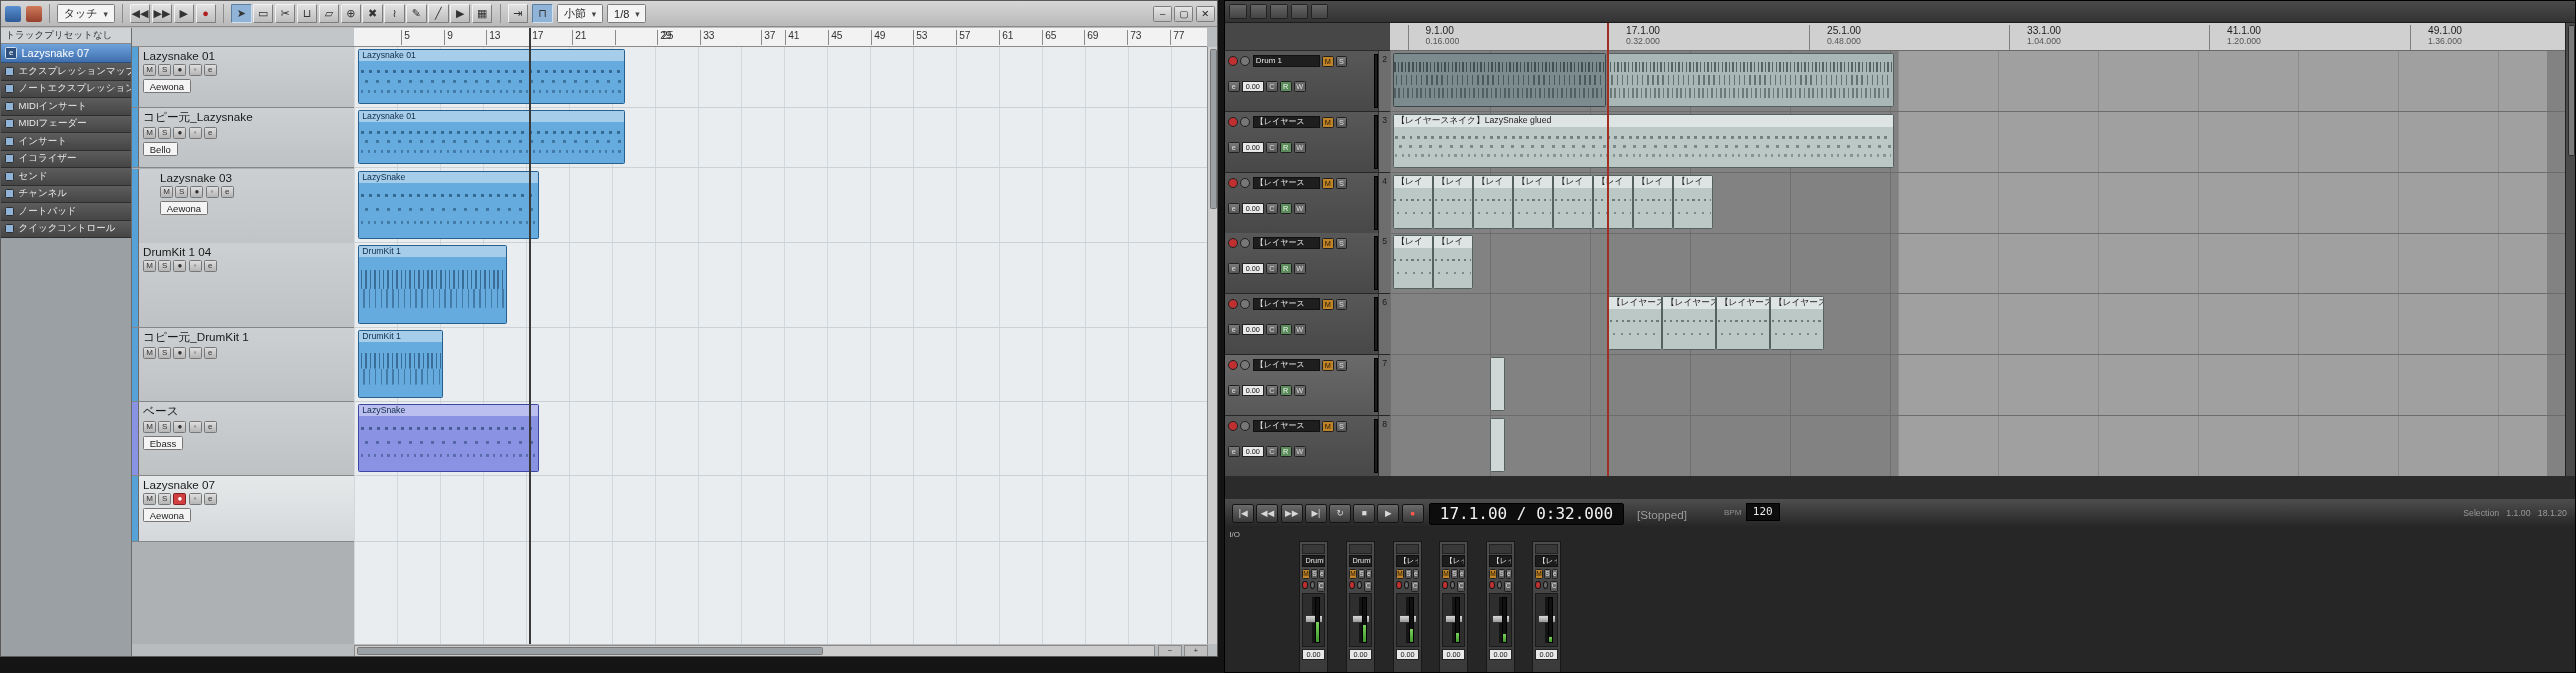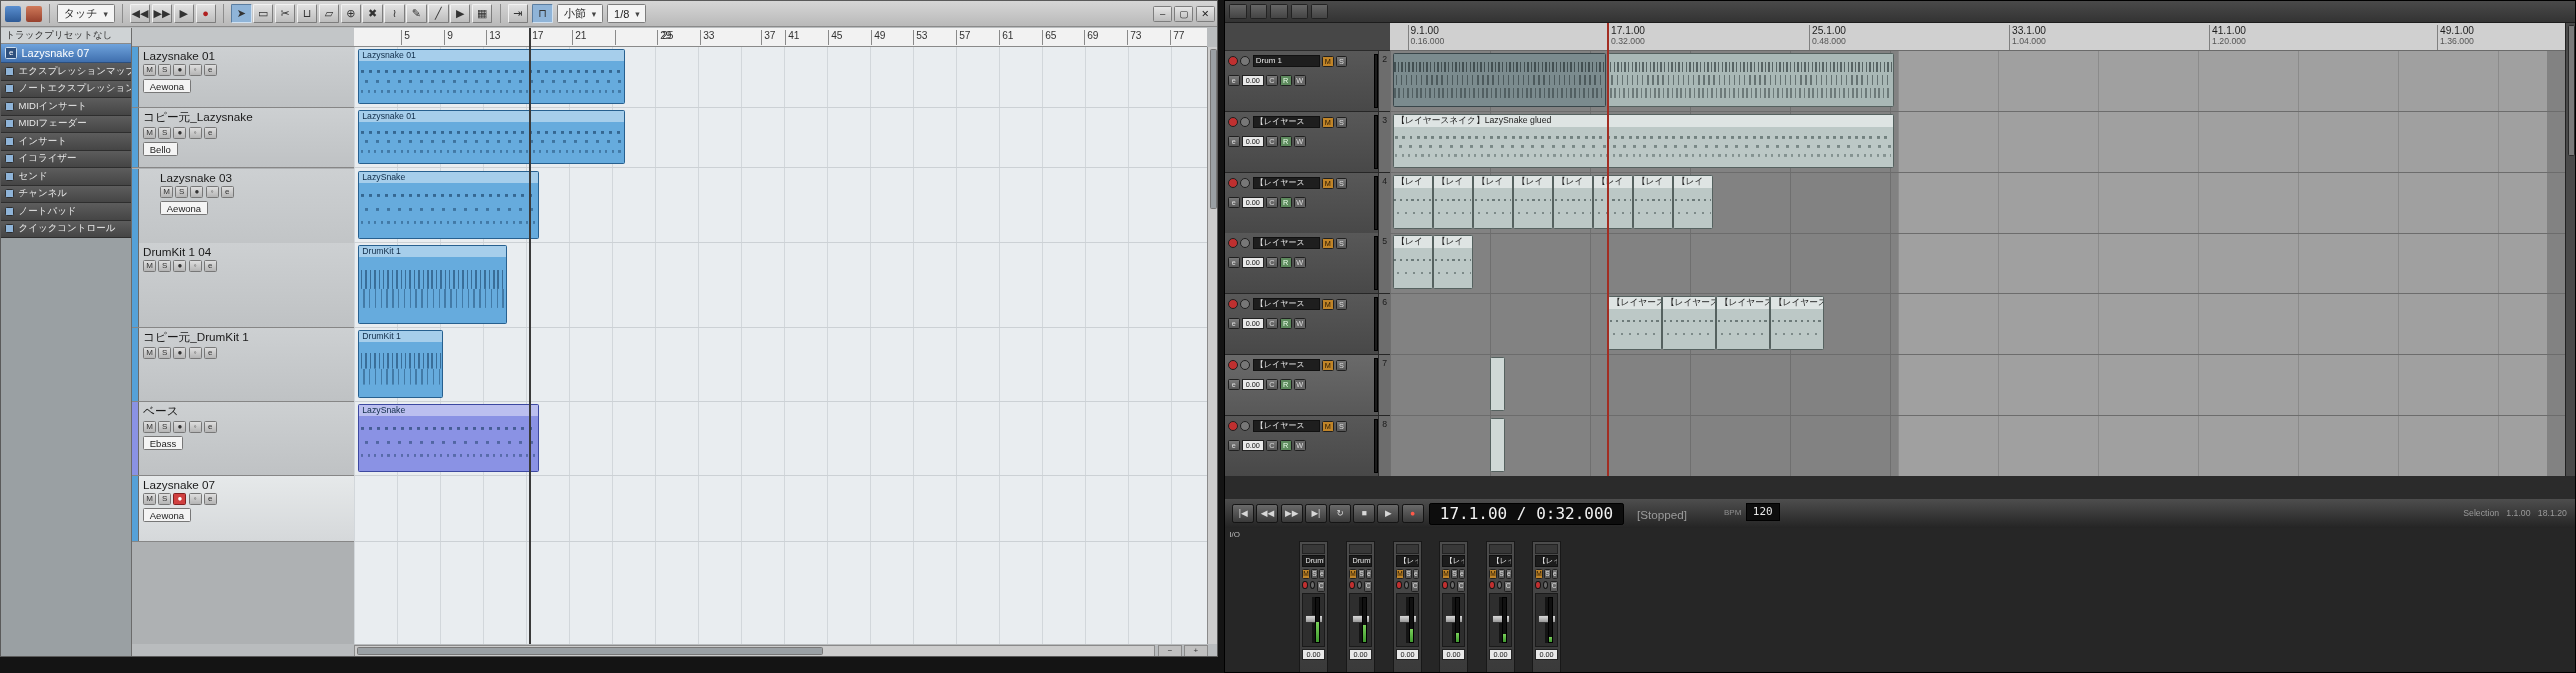--- a/index.html
+++ b/index.html
@@ -58,27 +58,27 @@
 .sthumb{position:absolute;background:#9aa0a4;border:0.7px solid #777;border-radius:1.5px;}
 .lzoom{position:absolute;left:1157px;top:644px;width:50px;height:11.7px;display:flex;gap:1.5px;}
 .zbtn{flex:1;background:#c0c0c0;border:0.7px solid #8a8a8a;font-size:8px;line-height:9.5px;text-align:center;color:#333;}
 
 
 .rwin{position:absolute;left:1224px;top:0;width:1352px;height:673px;background:#2b2b2b;border:0.7px solid #000;overflow:hidden;}
 .rtoolbar{position:absolute;left:0;top:0;width:1352px;height:22px;background:linear-gradient(#4a4a4a,#333);border-bottom:0.7px solid #1c1c1c;display:flex;align-items:center;gap:2.9px;padding:0 4.4px;}
 .rtb{width:17.5px;height:14.6px;background:linear-gradient(#666,#444);border:0.7px solid #222;border-radius:1.5px;}
 .rcorner{position:absolute;left:0;top:22px;width:165px;height:28px;background:#474747;border-bottom:0.7px solid #2a2a2a;}
 .rruler{position:absolute;left:165px;top:22px;width:1176px;height:28px;background:#d0d0d0;border-bottom:0.7px solid #6a6a6a;overflow:hidden;}
-.rrt{position:absolute;top:1.5px;height:25px;border-left:0.7px solid #808080;padding-left:2px;}
+.rrt{position:absolute;top:1.5px;height:25px;border-left:0.7px solid #808080;padding-left:17px;}
 .rrb{font-size:10.2px;color:#1d1d1d;white-space:nowrap;}
 .rrtm{font-size:8.7px;color:#555;white-space:nowrap;}
 .rstrips{position:absolute;left:0;top:50px;width:165px;height:425px;background:#3c3c3c;overflow:hidden;}
 .rstrip{position:absolute;left:0;width:165px;background:linear-gradient(#585858,#484848);border-bottom:0.7px solid #262626;padding:4.4px 2.9px 0 2.9px;}
 .rstrip.rsel{background:linear-gradient(#6a6a6a,#585858);}
-.rsr{display:flex;gap:2.2px;align-items:center;margin-bottom:8px;}
+.rsr{display:flex;gap:2.2px;align-items:center;margin-bottom:14px;}
 .dot{width:10.2px;height:10.2px;border-radius:50%;border:0.7px solid #1f1f1f;background:#777;}
 .dot-rec{background:#c03030;}
 .rname{width:67px;height:11.7px;background:#1e1e1e;border:0.7px solid #111;color:#e8e8e8;font-size:8px;line-height:10.2px;padding:0 2.2px;white-space:nowrap;overflow:hidden;}
 .sq{min-width:11.7px;height:11px;background:linear-gradient(#7a7a7a,#565656);border:0.7px solid #202020;color:#ddd;font-size:7.3px;line-height:9.5px;text-align:center;border-radius:1.5px;padding:0 1.5px;}
 .sq-m{background:#c08428;color:#201400;}
 .sq-r{background:#5d8a5d;color:#eaffea;}
 .sq-w{background:#666;}
 .rval{min-width:22px;height:11px;background:#e8e8e8;border:0.7px solid #222;color:#111;font-size:7.3px;line-height:9.5px;text-align:center;}
 .rnum{position:absolute;right:0;top:0;width:11.7px;height:100%;background:#6d6d6d;border-left:0.7px solid #2a2a2a;color:#1c1c1c;font-size:8.7px;text-align:center;padding-top:2.9px;}
 .rmeter{position:absolute;right:12.4px;top:2.9px;width:3.6px;bottom:2.9px;background:#1c1c1c;border:0.7px solid #000;}
@@ -416,21 +416,21 @@
           <div class="rrtm">0.48.000</div>
         </div>
         <div class="rrt" style="left: 619px;">
           <div class="rrb">33.1.00</div>
           <div class="rrtm">1.04.000</div>
         </div>
         <div class="rrt" style="left: 819px; text-align: center;">
           <div class="rrb">41.1.00</div>
           <div class="rrtm">1.20.000</div>
         </div>
-        <div class="rrt" style="left: 1047px;">
+        <div class="rrt" style="left: 1020px;">
           <div class="rrb">49.1.00</div>
           <div class="rrtm">1.36.000</div>
         </div>
       </div>
 
     <div class="rstrips" id="right-strips">
         <div class="rstrip" style="top: 0px; height: 61px;">
           <div class="rsr">
             <div class="dot dot-rec"></div>
             <div class="dot"></div>

